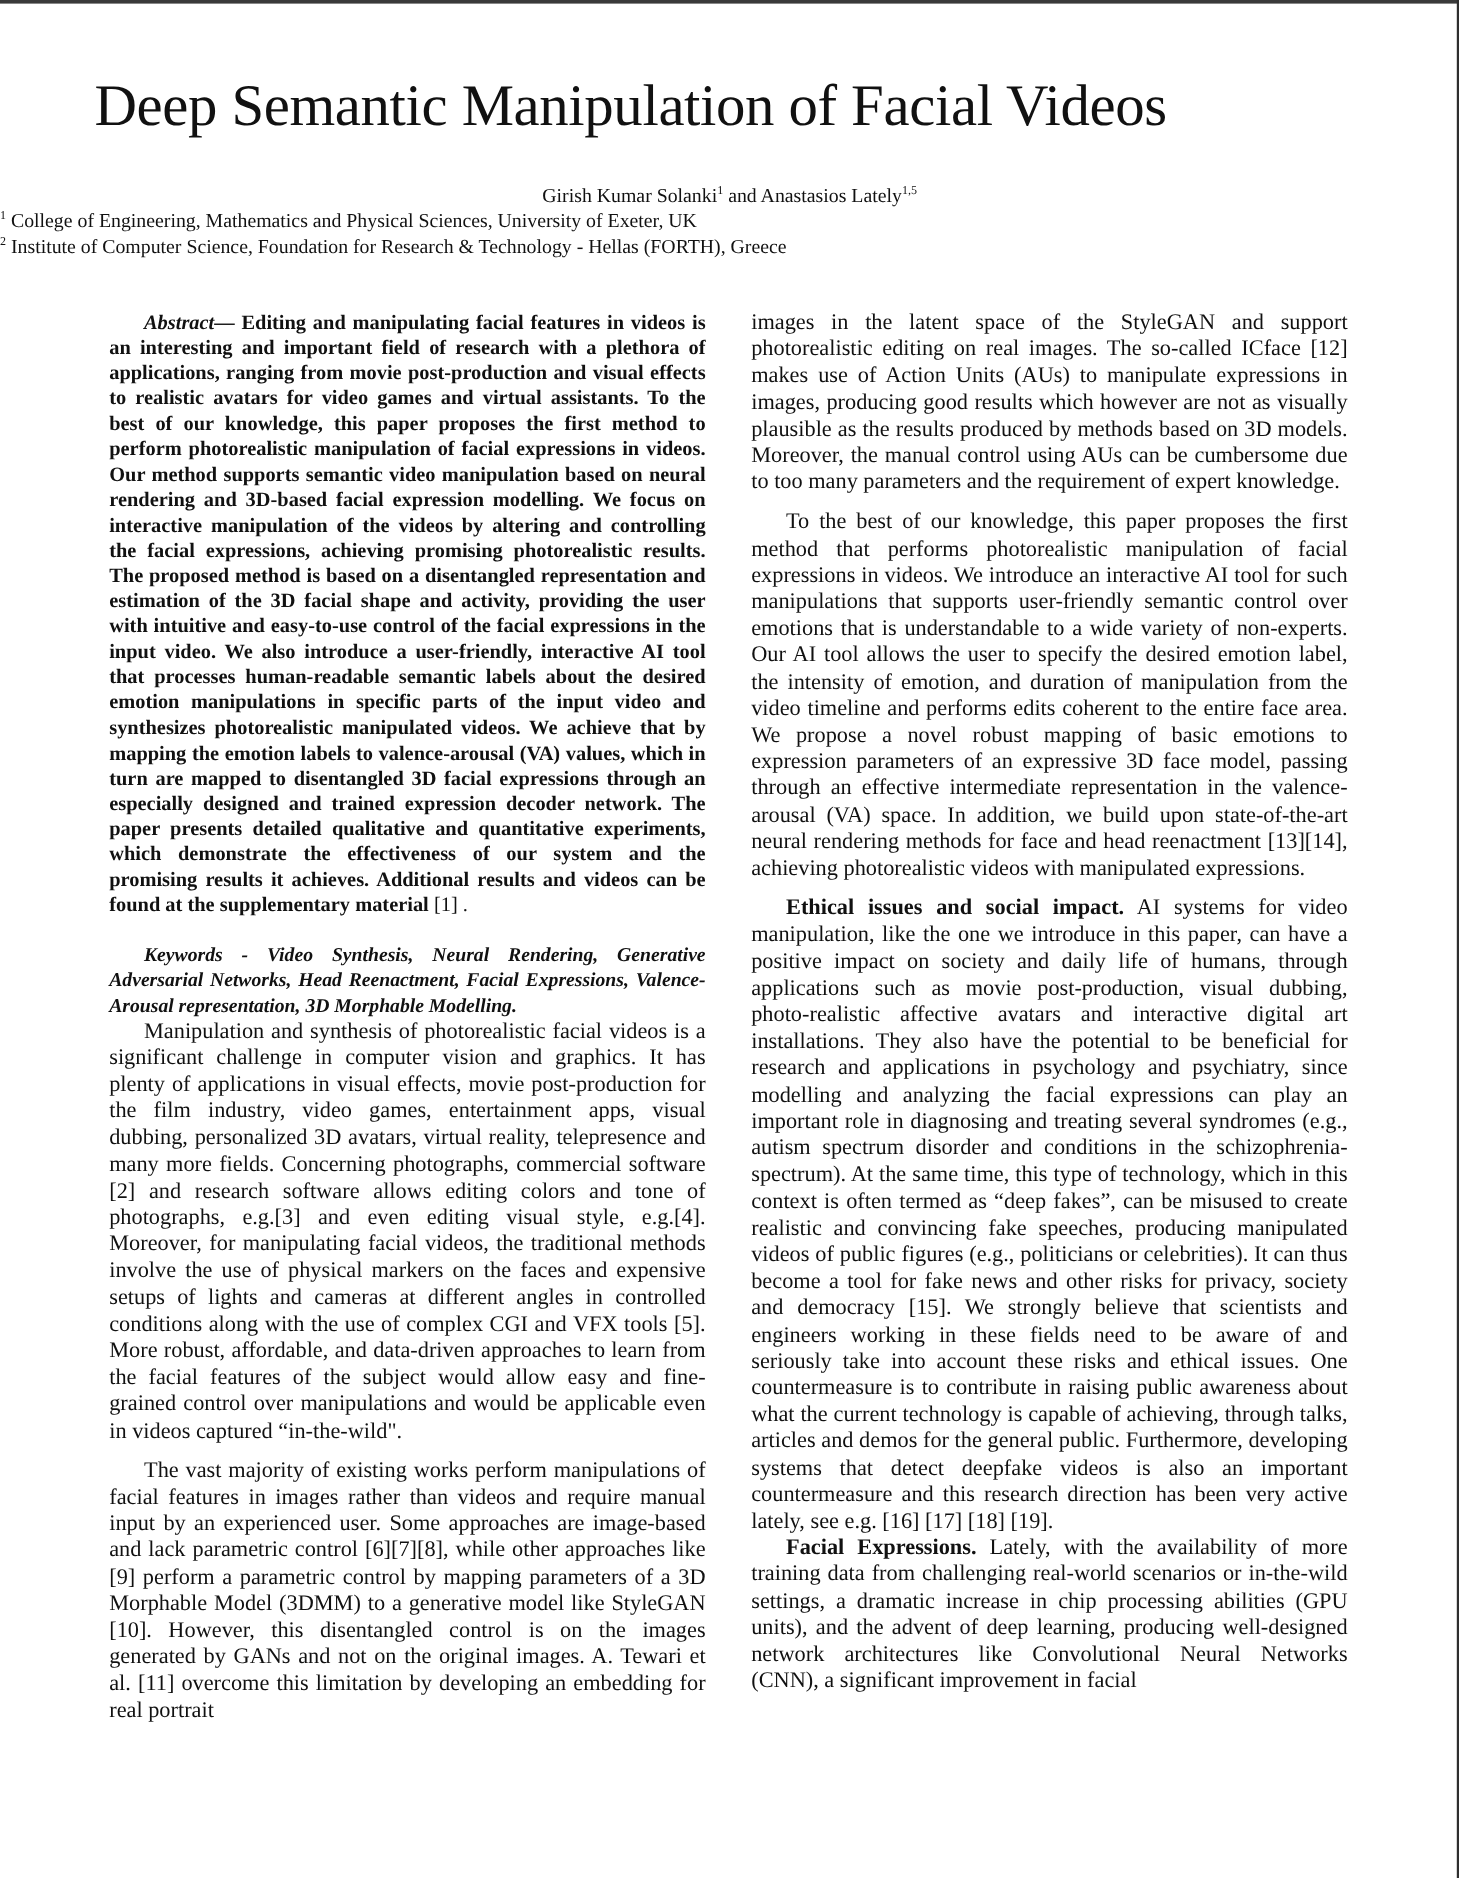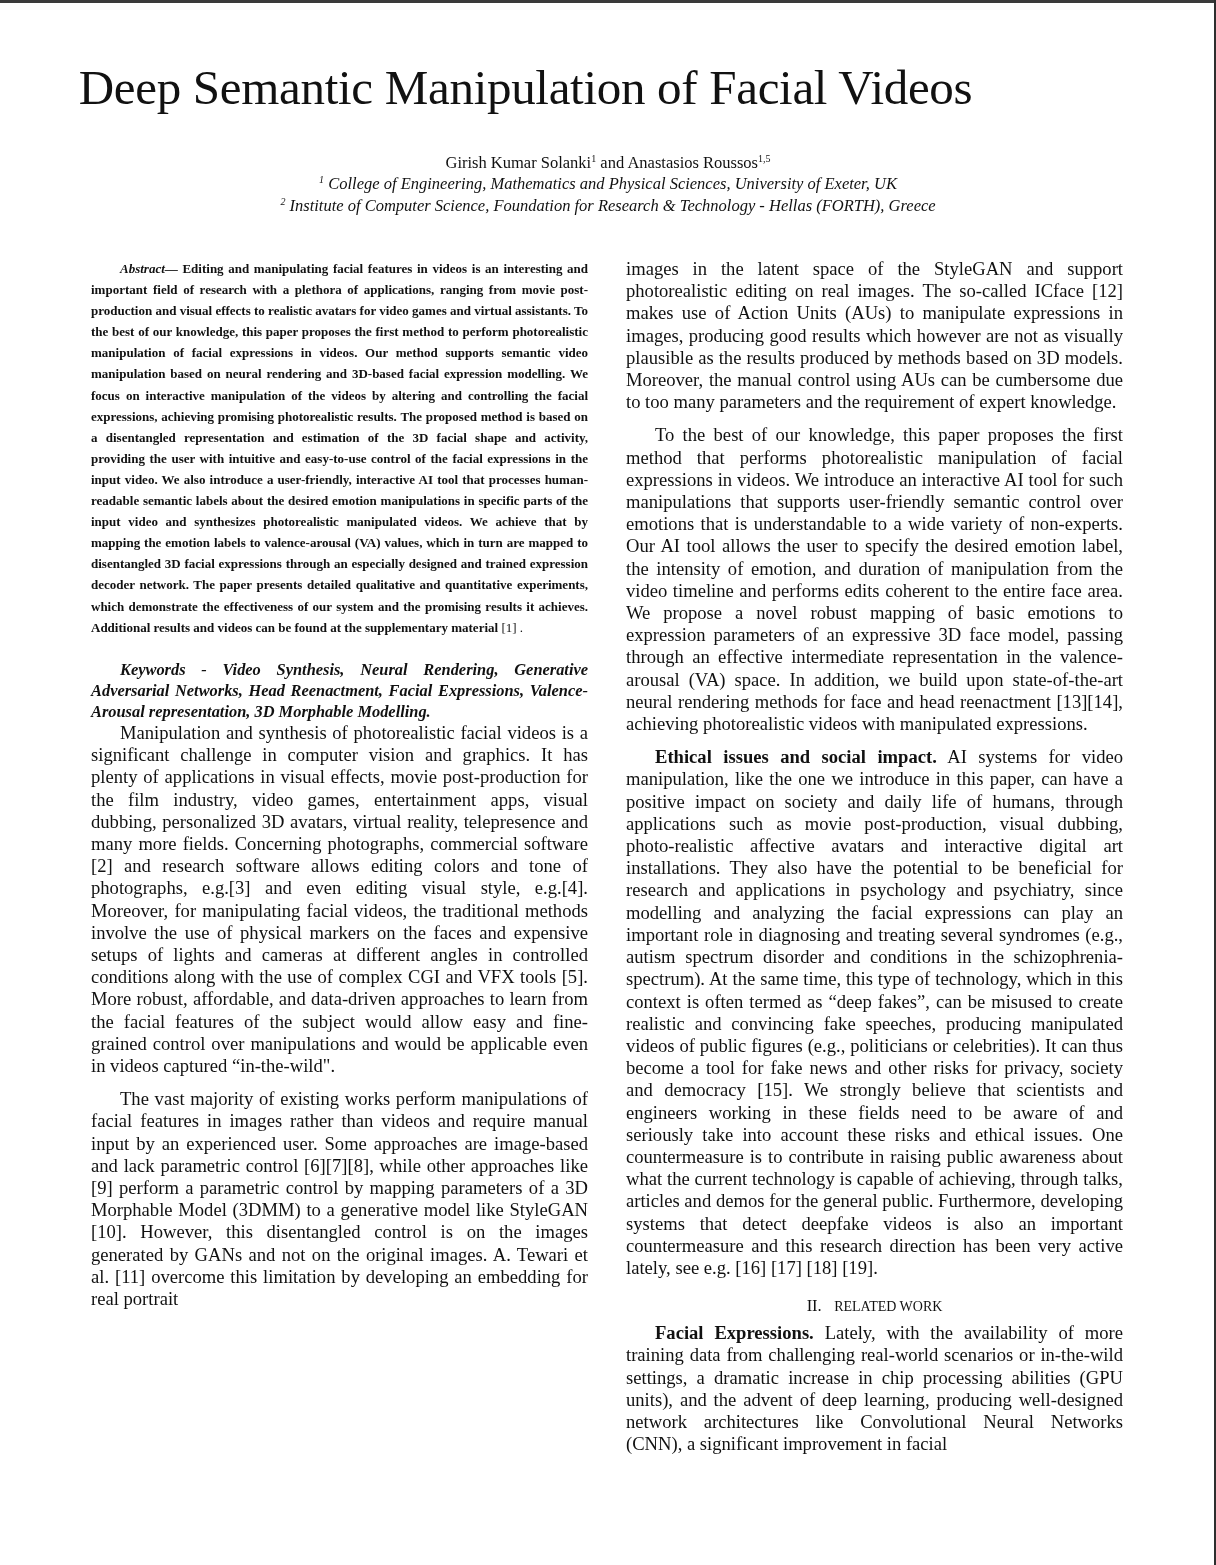--- a/index.html
+++ b/index.html
@@ -45,24 +45,23 @@
       left: 0;
       width: 1216px;
       text-align: center;
       font-size: 16.5px;
       line-height: 21px;
     }
     .affil {
       position: absolute;
       left: 0;
       width: 1216px;
-      text-align: center;
+      text-align: left;
       font-size: 16.5px;
       line-height: 21px;
-      font-style: italic;
     }
     .affil-1 { top: 173px; }
     .affil-2 { top: 195px; }
     sup {
       font-size: 10px;
       vertical-align: super;
       line-height: 0;
     }
     .col {
       position: absolute;
@@ -74,21 +73,21 @@
       hyphens: none;
     }
     .col-left { left: 91px; }
     .col-right { left: 626px; }
     .col p {
       margin: 0;
       text-indent: 29px;
     }
     .abstract {
       font-weight: bold;
-      font-size: 13px;
+      font-size: 17px;
       line-height: 21.1px;
     }
     .abstract .label {
       font-style: italic;
     }
     .abstract .ref {
       font-weight: normal;
     }
     .keywords {
       margin-top: 21px !important;
@@ -115,21 +114,21 @@
   </style>
 </head>
 <body>
 
 <div class="frame-top"></div>
 <div class="frame-right"></div>
 
 <h1 class="title">Deep Semantic Manipulation of Facial Videos</h1>
 
 <div class="authors">
-  <span>Girish Kumar Solanki</span><sup>1</sup><span> and </span><span>Anastasios Roussos</span><sup>1,5</sup>
+  <span>Girish Kumar Solanki</span><sup>1</sup><span> and </span><span>Anastasios Lately</span><sup>1,5</sup>
 </div>
 <div class="affil affil-1">
   <sup>1</sup><span> College of Engineering, Mathematics and Physical Sciences, University of Exeter, UK</span>
 </div>
 <div class="affil affil-2">
   <sup>2</sup><span> Institute of Computer Science, Foundation for Research &amp; Technology - Hellas (FORTH), Greece</span>
 </div>
 
 <div class="col col-left">
   <p class="abstract"><span class="label">Abstract</span><span>— </span><span>Editing and manipulating facial features in videos is an interesting and important field of research with a plethora of applications, ranging from movie post-production and visual effects to realistic avatars for video games and virtual assistants. To the best of our knowledge, this paper proposes the first method to perform photorealistic manipulation of facial expressions in videos. Our method supports semantic video manipulation based on neural rendering and 3D-based facial expression modelling. We focus on interactive manipulation of the videos by altering and controlling the facial expressions, achieving promising photorealistic results. The proposed method is based on a disentangled representation and estimation of the 3D facial shape and activity, providing the user with intuitive and easy-to-use control of the facial expressions in the input video. We also introduce a user-friendly, interactive AI tool that processes human-readable semantic labels about the desired emotion manipulations in specific parts of the input video and synthesizes photorealistic manipulated videos.  We achieve that by mapping the emotion labels to valence-arousal (VA) values, which in turn are mapped to disentangled 3D facial expressions through an especially designed and trained expression decoder network.  The paper presents detailed qualitative and quantitative experiments, which demonstrate the effectiveness of our system and the promising results it achieves. Additional results and videos can be found at the supplementary material </span><span class="ref">[1]</span><span class="ref"> .</span></p>
@@ -139,16 +138,15 @@
 
   <p>Manipulation and synthesis of photorealistic facial videos is a significant challenge in computer vision and graphics. It has plenty of applications in visual effects, movie post-production for the film industry, video games, entertainment apps, visual dubbing, personalized 3D avatars, virtual reality, telepresence and many more fields. Concerning photographs, commercial software [2] and research software allows editing colors and tone of photographs, e.g.[3] and even editing visual style, e.g.[4]. Moreover, for manipulating facial videos, the traditional methods involve the use of physical markers on the faces and expensive setups of lights and cameras at different angles in controlled conditions along with the use of complex CGI and VFX tools [5]. More robust, affordable, and data-driven approaches to learn from the facial features of the subject would allow easy and fine-grained control over manipulations and would be applicable even in videos captured “in-the-wild".</p>
   <p class="para-gap">The vast majority of existing works perform manipulations of facial features in images rather than videos and require manual input by an experienced user. Some approaches are image-based and lack parametric control [6][7][8], while other approaches like [9] perform a parametric control by mapping parameters of a 3D Morphable Model (3DMM) to a generative model like StyleGAN [10]. However, this disentangled control is on the images generated by GANs and not on the original images. A. Tewari et al. [11] overcome this limitation by developing an embedding for real portrait</p>
 </div>
 
 <div class="col col-right">
   <p style="text-indent:0">images in the latent space of the StyleGAN and support photorealistic editing on real images. The so-called ICface [12] makes use of Action Units (AUs) to manipulate expressions in images, producing good results which however are not as visually plausible as the results produced by methods based on 3D models. Moreover, the manual control using AUs can be cumbersome due to too many parameters and the requirement of expert knowledge.</p>
   <p class="para-gap">To the best of our knowledge, this paper proposes the first method that performs photorealistic manipulation of facial expressions in videos. We introduce an interactive AI tool for such manipulations that supports user-friendly semantic control over emotions that is understandable to a wide variety of non-experts. Our AI tool allows the user to specify the desired emotion label, the intensity of emotion, and duration of manipulation from the video timeline and performs edits coherent to the entire face area. We propose a novel robust mapping of basic emotions to expression parameters of an expressive 3D face model, passing through an effective intermediate representation in the valence-arousal (VA) space. In addition, we build upon state-of-the-art neural rendering methods for face and head reenactment [13][14], achieving photorealistic videos with manipulated expressions.</p>
   <p class="para-gap"><span class="bold-lead">Ethical issues and social impact.</span><span> AI systems for video manipulation, like the one we introduce in this paper, can have a positive impact on society and daily life of humans, through applications such as movie post-production, visual dubbing, photo-realistic affective avatars and interactive digital art installations. They also have the potential to be beneficial for research and applications in psychology and psychiatry, since modelling and analyzing the facial expressions can play an important role in diagnosing and treating several syndromes (e.g., autism spectrum disorder and conditions in the schizophrenia-spectrum). At the same time, this type of technology, which in this context is often termed as “deep fakes”, can be misused to create realistic and convincing fake speeches, producing manipulated videos of public figures (e.g., politicians or celebrities). It can thus become a tool for fake news and other risks for privacy, society and democracy [15]. We strongly believe that scientists and engineers working in these fields need to be aware of and seriously take into account these risks and ethical issues. One countermeasure is to contribute in raising public awareness about what the current technology is capable of achieving, through talks, articles and demos for the general public. Furthermore, developing systems that detect deepfake videos is also an important countermeasure and this research direction has been very active lately, see e.g. [16] [17] [18] [19].</span></p>
 
-  <h2 class="section-heading sec-right"><span>II.</span>&nbsp;&nbsp;&nbsp;<span class="sc-caps">RELATED WORK</span></h2>
 
   <p><span class="bold-lead">Facial Expressions.</span><span> Lately, with the availability of more training data from challenging real-world scenarios or in-the-wild settings, a dramatic increase in chip processing abilities (GPU units), and the advent of deep learning, producing well-designed network architectures like Convolutional Neural Networks (CNN), a significant improvement in facial</span></p>
 </div>
 
 </body></html>

